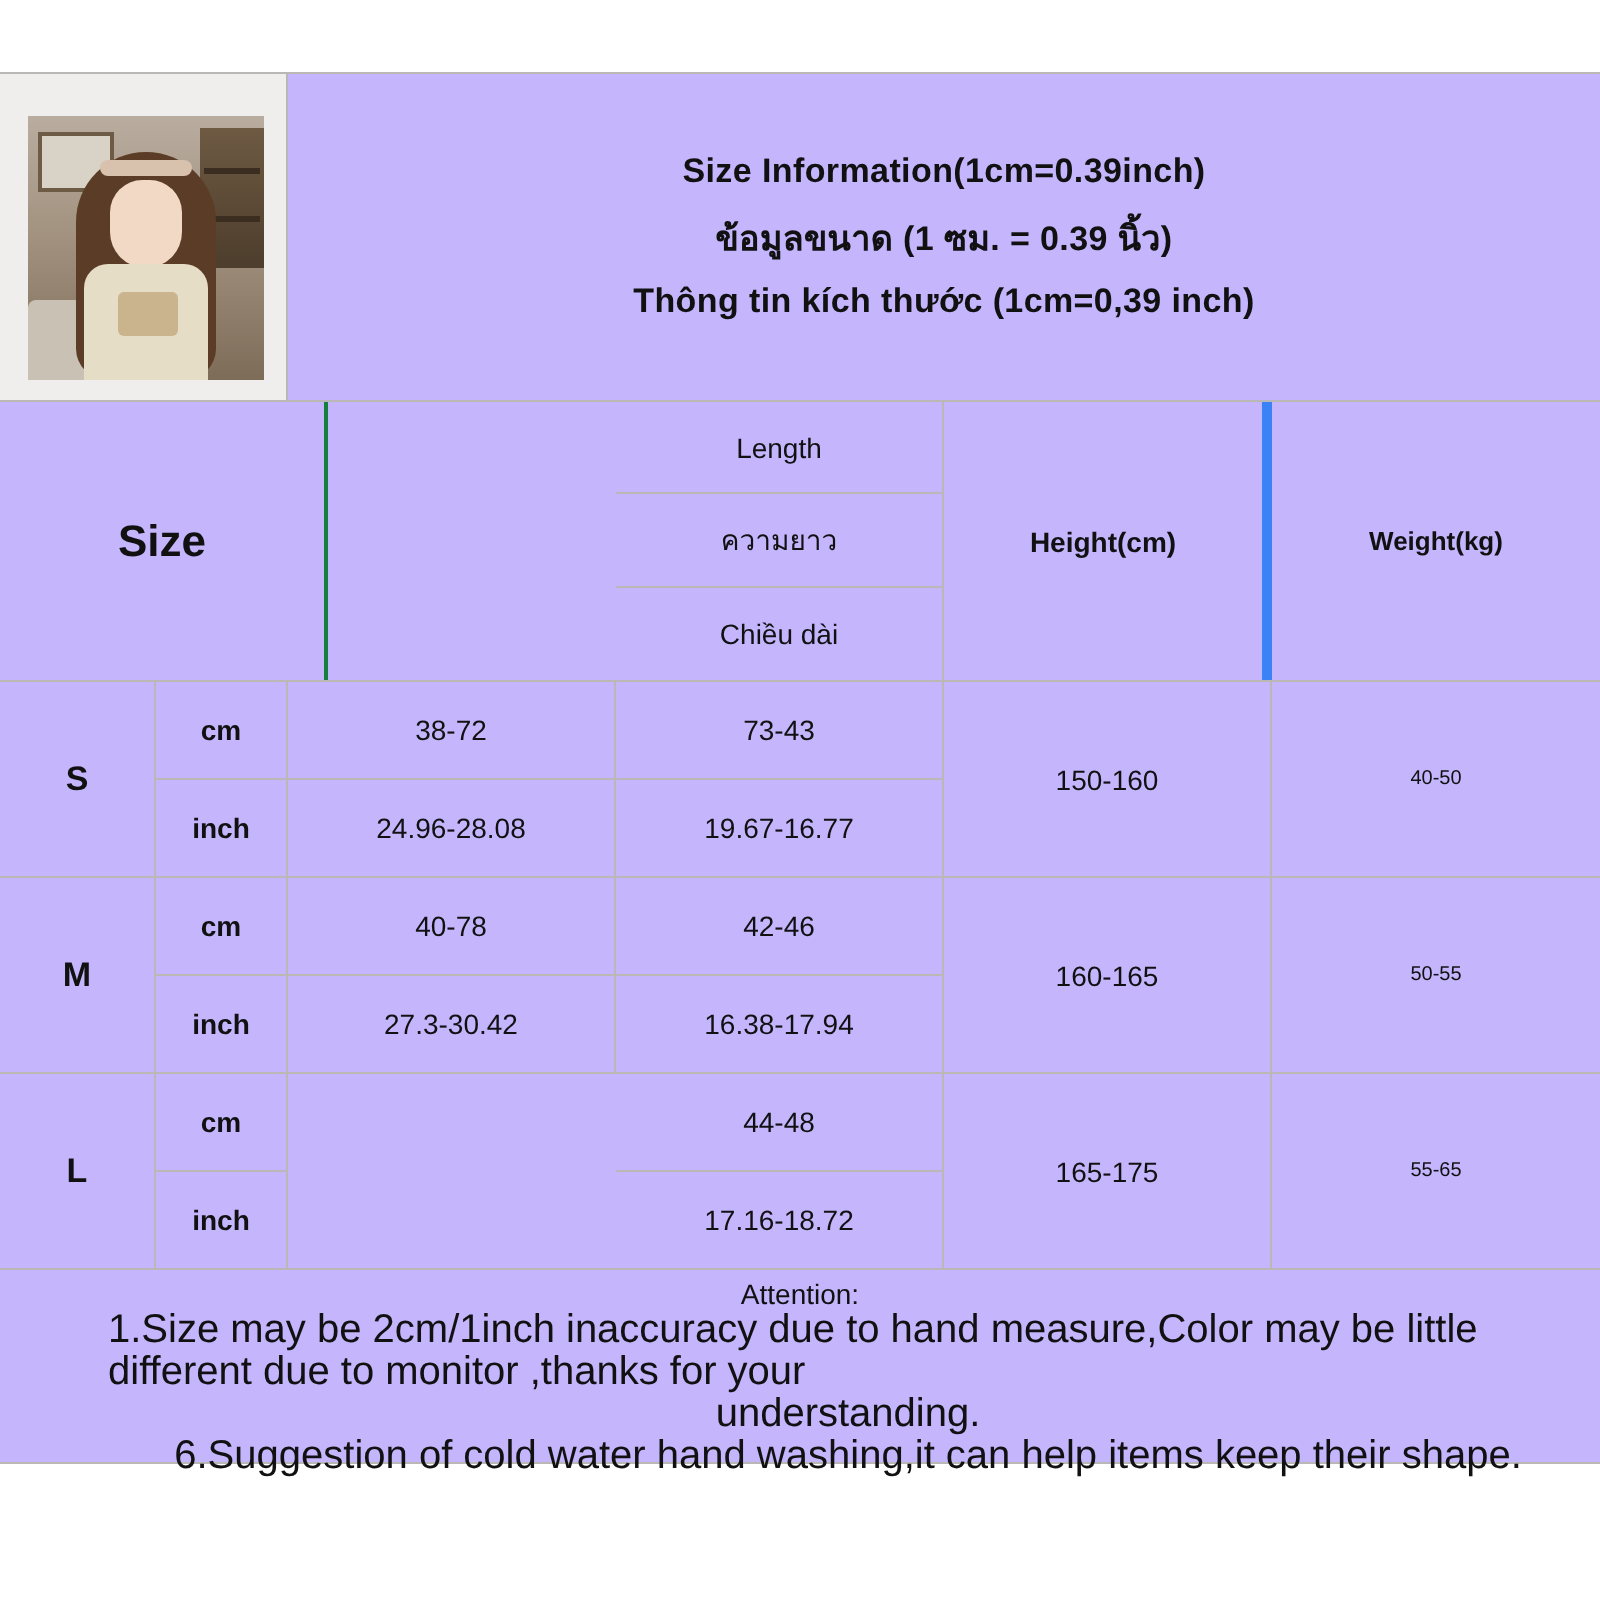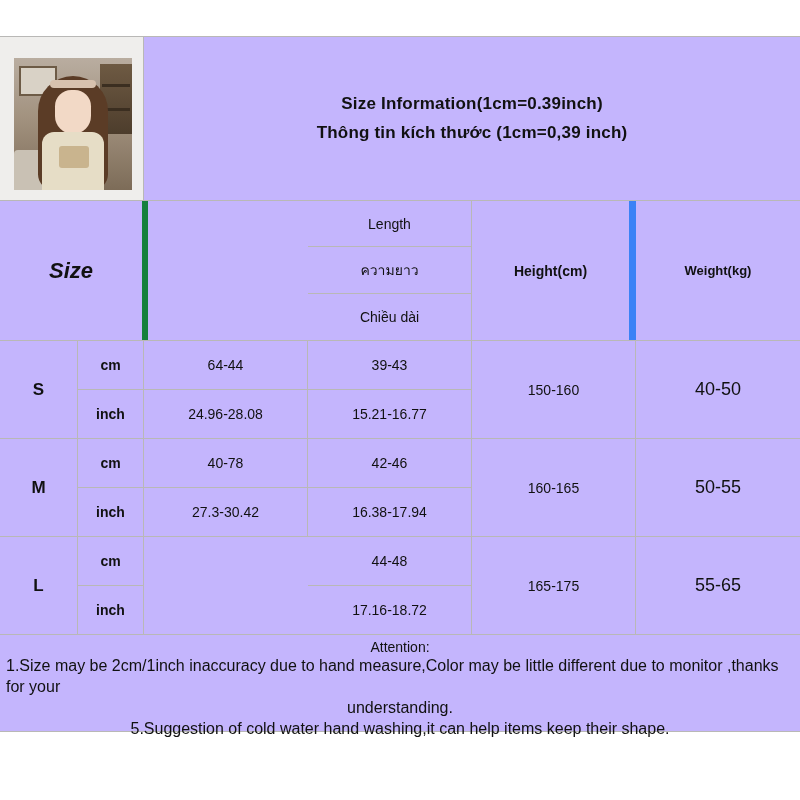--- a/index.html
+++ b/index.html
@@ -157,25 +157,25 @@
     left: 0;
     top: 164px;
     width: 800px;
     height: 140px;
     box-sizing: border-box;
     border-bottom: 1px solid #b9b8b6;
   }
   .size-cell {
     position: absolute;
     left: 0; top: 0;
-    width: 148px; height: 139px;
-    border-right: 6px solid #15803d;
-    box-sizing: border-box;
-    display: flex; align-items: center; justify-content: center;
-    font-size: 22px; font-weight: bold; font-style: italic;
+    width: 164px; height: 139px;
+    border-right: 2px solid #15803d;
+    box-sizing: border-box;
+    display: flex; align-items: center; justify-content: center;
+    font-size: 22px; font-weight: bold;
   }
   .bust-col {
     position: absolute;
     left: 144px; top: 0;
     width: 164px; height: 139px;
     border-right: 1px solid #b9b8b6;
     box-sizing: border-box;
   }
   .length-col {
     position: absolute;
@@ -191,21 +191,21 @@
     justify-content: center;
     border-bottom: 1px solid #b9b8b6;
     box-sizing: border-box;
     font-size: 14px;
   }
   .sub-lang:last-child { border-bottom: none; }
   .height-col {
     position: absolute;
     left: 472px; top: 0;
     width: 164px; height: 139px;
-    border-right: 7px solid #3b82f6;
+    border-right: 5px solid #3b82f6;
     box-sizing: border-box;
     display: flex; align-items: center; justify-content: center;
     font-size: 14px; font-weight: bold;
   }
   .weight-col {
     position: absolute;
     left: 636px; top: 0;
     width: 164px; height: 139px;
     box-sizing: border-box;
     display: flex; align-items: center; justify-content: center;
@@ -273,40 +273,41 @@
     box-sizing: border-box;
     display: flex; align-items: center; justify-content: center;
     font-size: 14px;
   }
   .wcell {
     position: absolute;
     left: 636px; top: 0;
     width: 164px; height: 97px;
     box-sizing: border-box;
     display: flex; align-items: center; justify-content: center;
-    font-size: 18px;
+    font-size: 10px;
   }
   
   .attention {
     position: absolute;
     left: 0;
     top: 598px;
     width: 800px;
     height: 97px;
     box-sizing: border-box;
     padding: 4px 6px 0 6px;
     text-align: center;
   }
   .att-title {
     font-size: 14px;
     margin-bottom: 0;
   }
   .att-line {
-    font-size: 16px;
+    font-size: 20px;
     line-height: 21px;
+    margin-left: 48px;
   }
   .att-line.first { text-align: left; }
   .att-line.firstwrap { text-align: center; }
 </style>
 </head>
 <body>
 
 <div class="page">
   <div class="chart">
 
@@ -319,20 +320,21 @@
           <div class="sofa"></div>
           <div class="person-hair"></div>
           <div class="person-band"></div>
           <div class="person-face"></div>
           <div class="person-body"></div>
           <div class="person-print"></div>
         </div>
       </div>
       <div class="title-cell">
         <div class="title-line">Size Information(1cm=0.39inch)</div>
+        <div class="title-line">ข้อมูลขนาด (1 ซม. = 0.39 นิ้ว)</div>
         <div class="title-line">Thông tin kích thước (1cm=0,39 inch)</div>
       </div>
     </div>
 
     <div class="colhead">
       <div class="size-cell">Size</div>
 
 
       <div class="length-col">
         <div class="sub-lang">Length</div>
@@ -344,26 +346,26 @@
       <div class="weight-col">Weight(kg)</div>
     </div>
 
     <div class="size-row row-s">
       <div class="rowlabel">S</div>
       <div class="unitcol">
         <div class="unit-cell">cm</div>
         <div class="unit-cell">inch</div>
       </div>
       <div class="valcol bust">
-        <div class="val-cell">64-44</div>
+        <div class="val-cell">38-72</div>
         <div class="val-cell">24.96-28.08</div>
       </div>
       <div class="valcol length">
-        <div class="val-cell">39-43</div>
-        <div class="val-cell">15.21-16.77</div>
+        <div class="val-cell">73-43</div>
+        <div class="val-cell">19.67-16.77</div>
       </div>
       <div class="hcell">150-160</div>
       <div class="wcell">40-50</div>
     </div>
 
     <div class="size-row row-m">
       <div class="rowlabel">M</div>
       <div class="unitcol">
         <div class="unit-cell">cm</div>
         <div class="unit-cell">inch</div>
@@ -391,17 +393,17 @@
         <div class="val-cell">17.16-18.72</div>
       </div>
       <div class="hcell">165-175</div>
       <div class="wcell">55-65</div>
     </div>
 
     <div class="attention">
       <div class="att-title">Attention:</div>
       <div class="att-line first">1.Size may be 2cm/1inch inaccuracy due to hand measure,Color may be little different due to monitor ,thanks for your</div>
       <div class="att-line firstwrap">understanding.</div>
-      <div class="att-line">5.Suggestion of cold water hand washing,it can help items keep their shape.</div>
+      <div class="att-line">6.Suggestion of cold water hand washing,it can help items keep their shape.</div>
     </div>
 
   </div>
 </div>
 
 </body></html>

